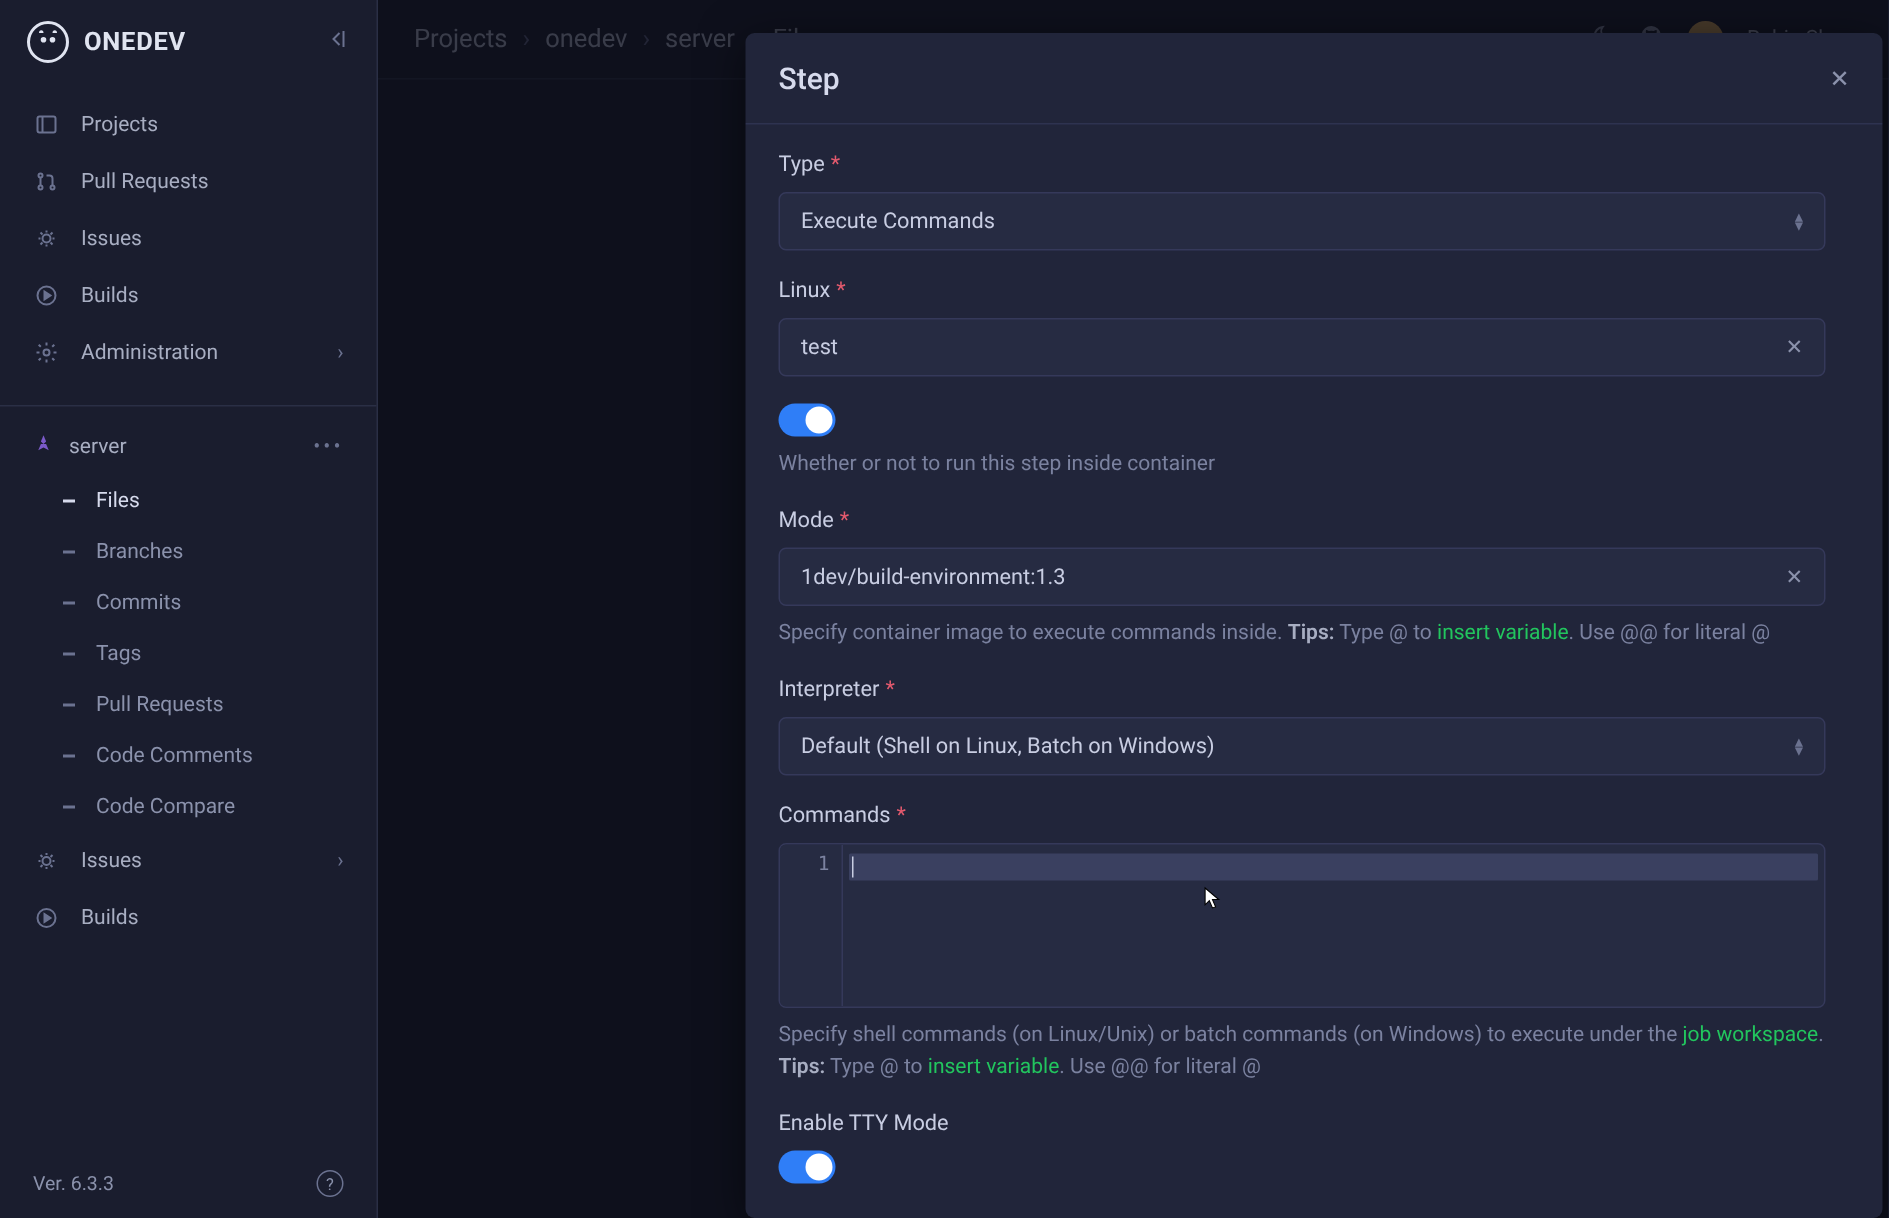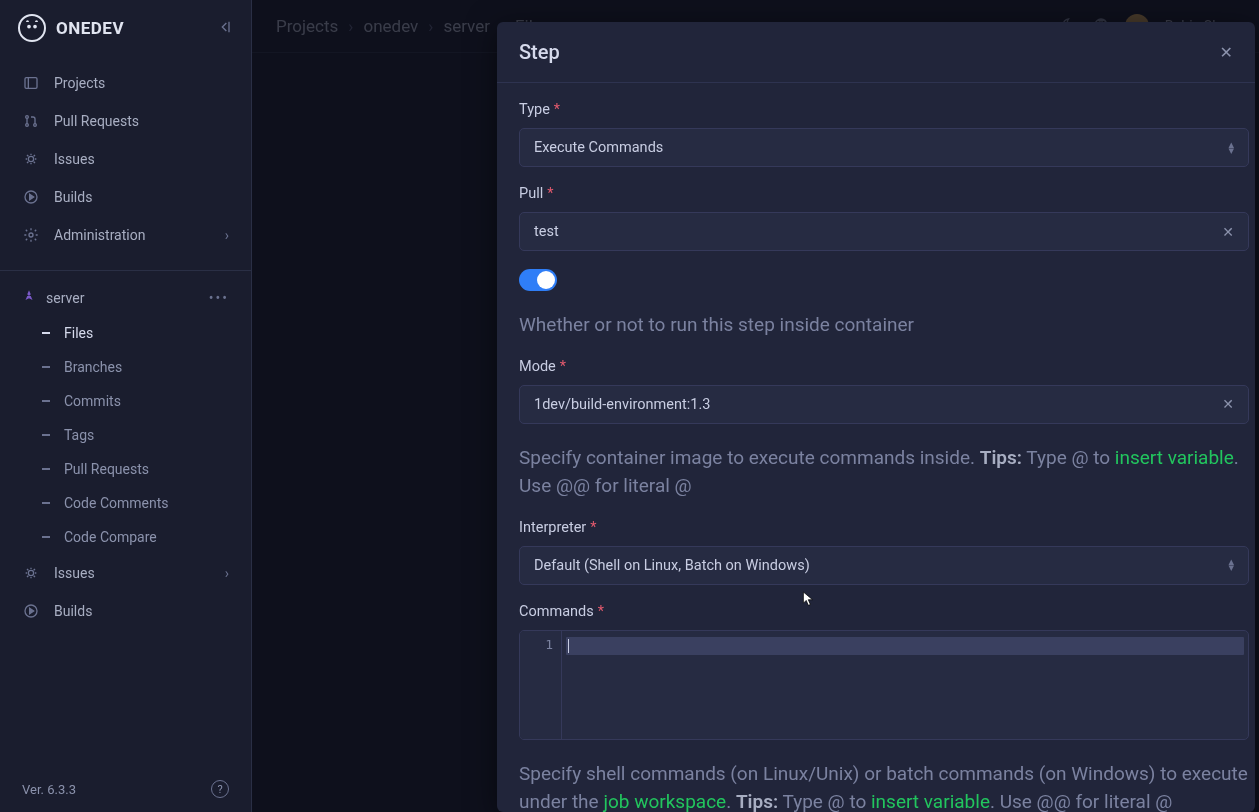--- a/index.html
+++ b/index.html
@@ -95,21 +95,21 @@
   display:flex; flex-direction:column;
   overflow:hidden;
 }
 .modal-header {
   display:flex; align-items:center; padding:18px 22px;
   border-bottom:1px solid #2e3350;
 }
 .modal-title { color:#d6daec; font-size:20px; font-weight:500; }
 .modal-close { margin-left:auto; color:#8b92ac; cursor:pointer; font-size:16px; }
 .modal-body {
-  padding:18px 6px 0 22px;
+  padding:18px 38px 0 22px;
   overflow-y:auto;
   flex:1;
 }
 .field { margin-bottom:18px; }
 .field-label { color:#c8cde2; font-size:14.5px; margin-bottom:10px; display:flex; align-items:center; gap:4px; }
 .req { color:#e45a6e; }
 .select-box, .text-input {
   width:100%; background:#262b42; border:1px solid #35395a; border-radius:5px;
   padding:10px 14px; color:#c8cde2; font-size:14.5px;
   display:flex; align-items:center;
@@ -119,21 +119,21 @@
   flex:1; background:transparent; border:none; outline:none; color:#c8cde2; font-size:14.5px;
   font-family:inherit;
 }
 .clear-x { color:#8b92ac; cursor:pointer; font-size:14px; }
 .toggle {
   width:38px; height:22px; background:#2f7ef7; border-radius:11px; position:relative; cursor:pointer;
 }
 .toggle .knob {
   position:absolute; right:2px; top:2px; width:18px; height:18px; background:#fff; border-radius:50%;
 }
-.hint { color:#7b82a0; font-size:19px; margin-top:20px; line-height:1.5; }
+.hint { color:#7b82a0; font-size:14px; margin-top:8px; line-height:1.5; }
 .hint .link { color:#22c55e; }
 .hint .tips-label { color:#a8aec2; font-weight:600; }
 .code-editor {
   width:100%; height:110px; background:#262b42; border:1px solid #35395a; border-radius:5px;
   display:flex; overflow:hidden;
 }
 .gutter {
   width:42px; background:#262b42; border-right:1px solid #35395a;
   padding:6px 8px; text-align:right; color:#7b82a0; font-family:monospace; font-size:13px;
 }
@@ -390,21 +390,21 @@
             <span>Execute Commands</span>
             <span class="caret">
                 <span>▴</span>
                 <span>▾</span>
               </span>
           </div>
         </div>
 
         <div class="field">
           <div class="field-label">
-              <span>Pull</span>
+              <span>Linux</span>
               <span class="req">*</span>
             </div>
           <div class="text-input">
             <input value="test" style="">
             <span class="clear-x">✕</span>
           </div>
         </div>
 
         <div class="field">
           <div class="toggle">

